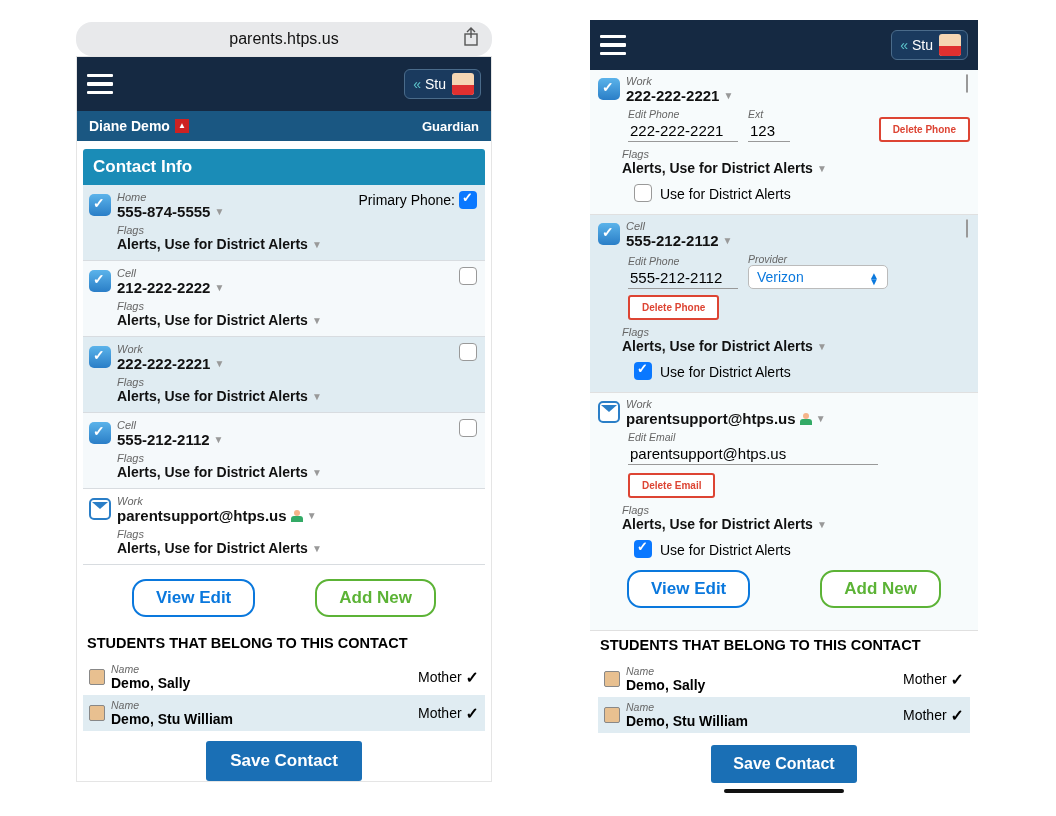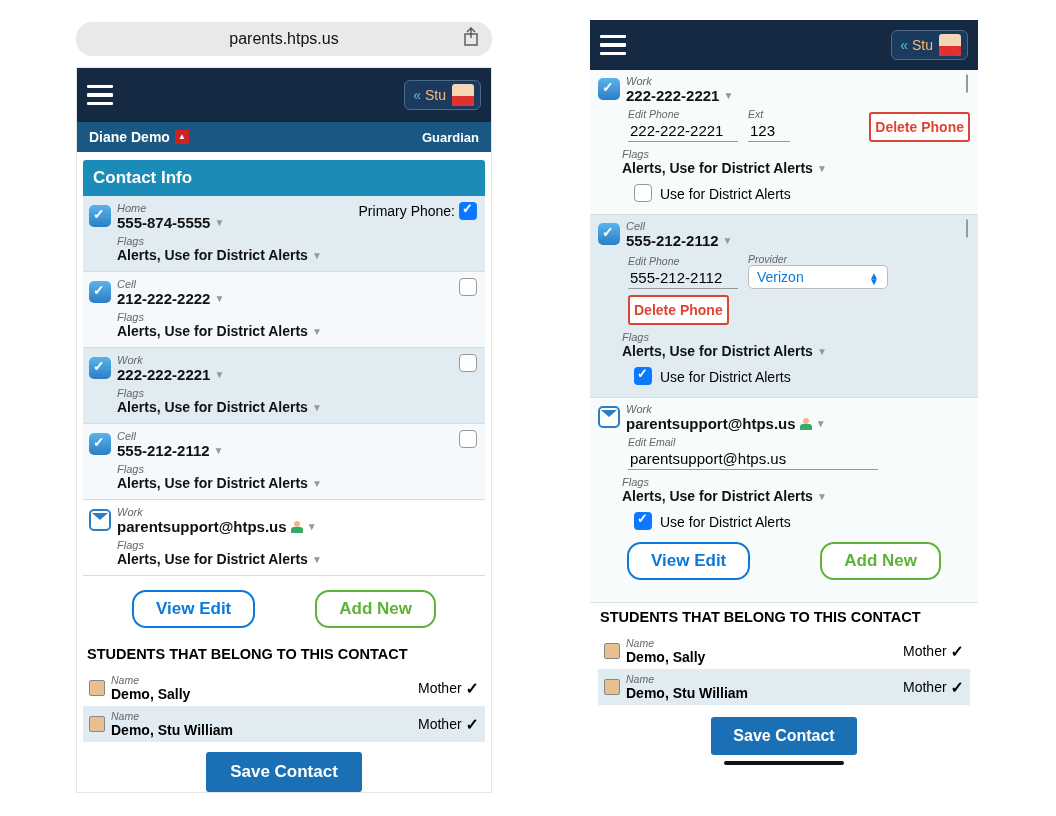--- a/index.html
+++ b/index.html
@@ -20,21 +20,21 @@
     left: 76px;
     top: 22px;
     width: 416px;
   }
   .address-bar {
     display: flex;
     align-items: center;
     background: #e8e9eb;
     border-radius: 16px;
     padding: 5px 12px;
-    margin-bottom: 11px;
+    margin-bottom: 0;
     position: relative;
     height: 34px;
   }
   .address-url {
     flex: 1;
     text-align: center;
     font-size: 16px;
     color: #111;
   }
   .share-icon {
@@ -76,21 +76,21 @@
     padding: 3px 6px 3px 8px;
     gap: 6px;
   }
   .nav-pill .chev {
     color: #5cc5cc;
     font-size: 14px;
     letter-spacing: -6px;
     margin-right: 4px;
   }
   .nav-pill .stu-label {
-    color: #fdba74;
+    color: #ffffff;
     font-size: 14px;
   }
   .avatar {
     width: 22px;
     height: 22px;
     background: #f5d6b3;
     border-radius: 3px;
     position: relative;
     overflow: hidden;
   }
@@ -278,22 +278,22 @@
   .text-input.ext { width:42px; }
   .text-input.wider { width:250px; }
 
   .select-provider {
     border:1px solid #bbb; border-radius:5px; padding:3px 8px; font-size:14px; color:#0a78dd;
     background:#fff; width:140px; display:flex; justify-content:space-between; align-items:flex-end;
   }
   .select-arrows { color:#0a78dd; font-size:10px; line-height:6px; }
 
   .del-btn {
-    border:2px solid #d43; color:#d43; background:#fff; font-size:14px; font-weight:700;
-    padding:5px 4px; border-radius:3px; cursor:pointer;
+    border:2px solid #d43; color:#d43; background:#fff; font-size:10px; font-weight:700;
+    padding:5px 12px; border-radius:3px; cursor:pointer;
   }
 
   .flags-block { margin:6px 0 4px 24px; }
   .cb-row { display:flex; align-items:flex-end; gap:8px; margin:8px 0 2px 36px; font-size:14px; }
 
   .person-mini {
     display:inline-block; width:12px; height:12px; position:relative; vertical-align:middle;
   }
   .person-mini::before { content:""; position:absolute; width:6px; height:6px; background:#f5b48a; border-radius:50%; top:0; left:3px;}
   .person-mini::after { content:""; position:absolute; width:12px; height:6px; background:#3a6; border-radius:3px 3px 0 0; bottom:0; left:0;}
@@ -594,20 +594,23 @@
               <span class="caret">▼</span>
             </div>
         </div>
       </div>
       <div class="field-row">
         <div class="field-col">
           <div class="field-label">Edit Email</div>
           <input class="text-input wider" value="parentsupport@htps.us" style="">
         </div>
       </div>
+      <div style="margin:8px 0 0 30px;">
+        <button class="del-btn">Delete Email</button>
+      </div>
       <div class="flags-block">
         <div class="flags-label">Flags</div>
         <div class="flags-value">
             <span>Alerts, Use for District Alerts</span>
             <span class="caret">▼</span>
           </div>
       </div>
       <div class="cb-row">
         <span class="checkbox-checked"></span>
         <span>Use for District Alerts</span>

